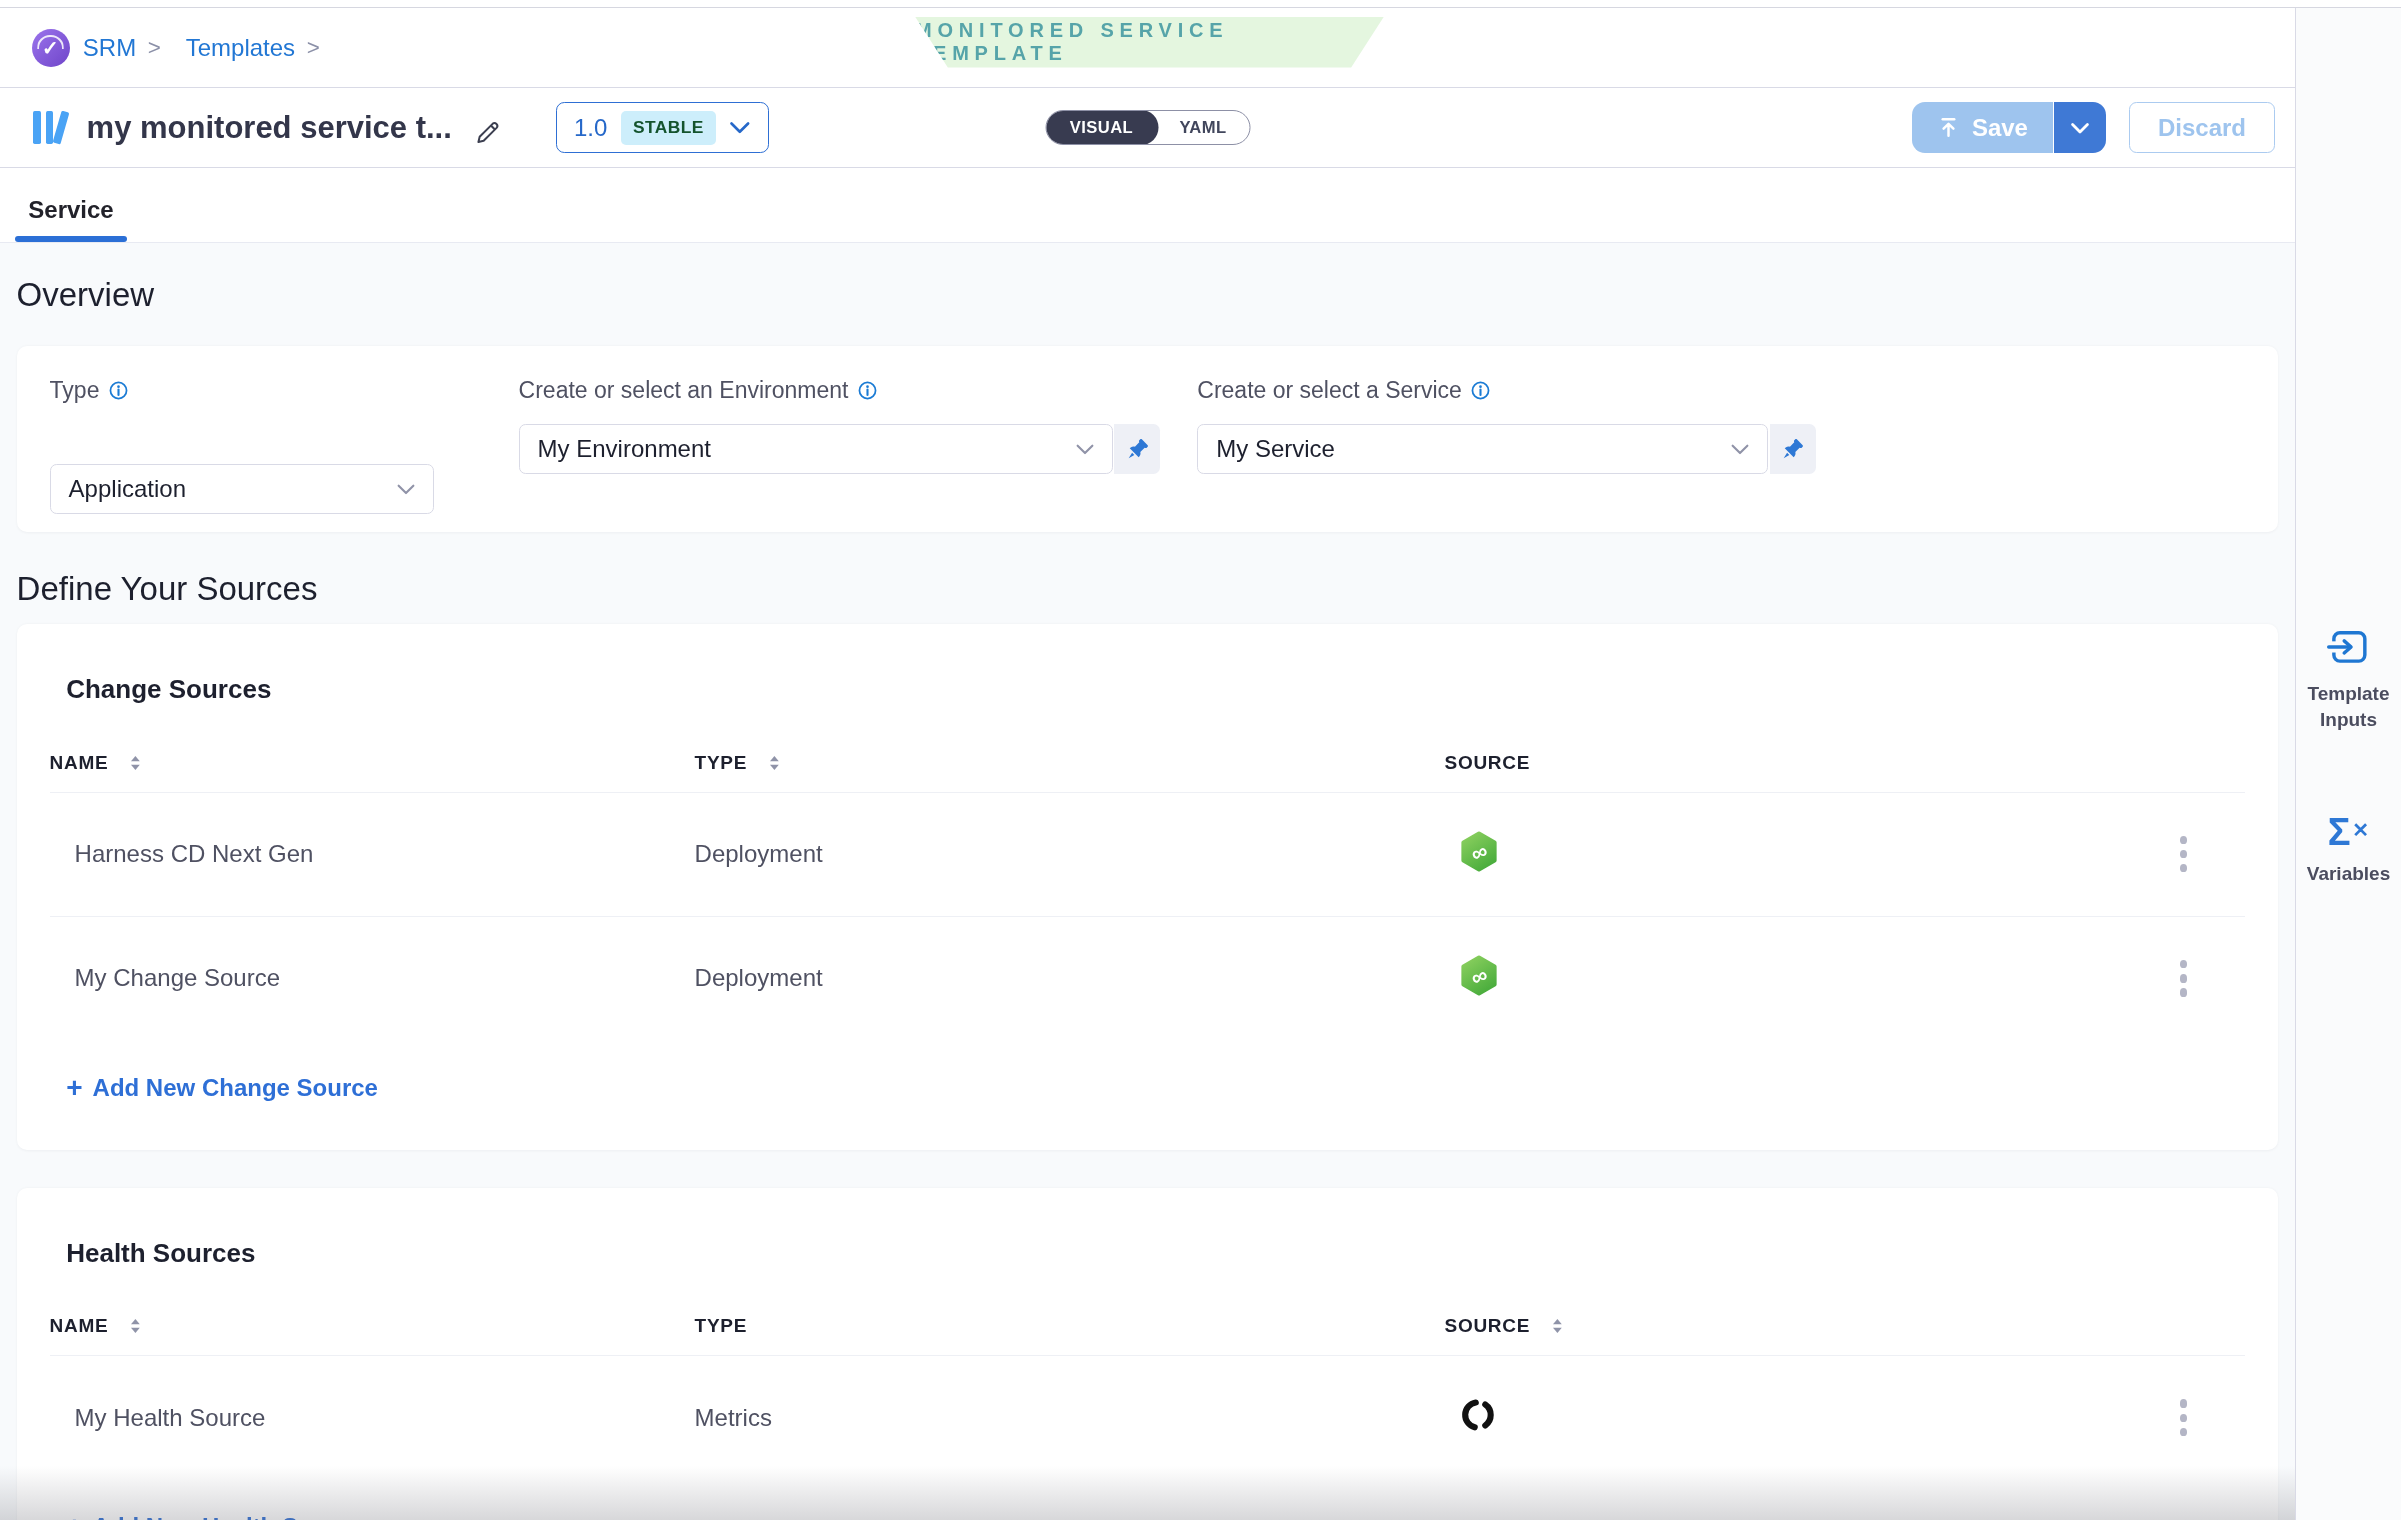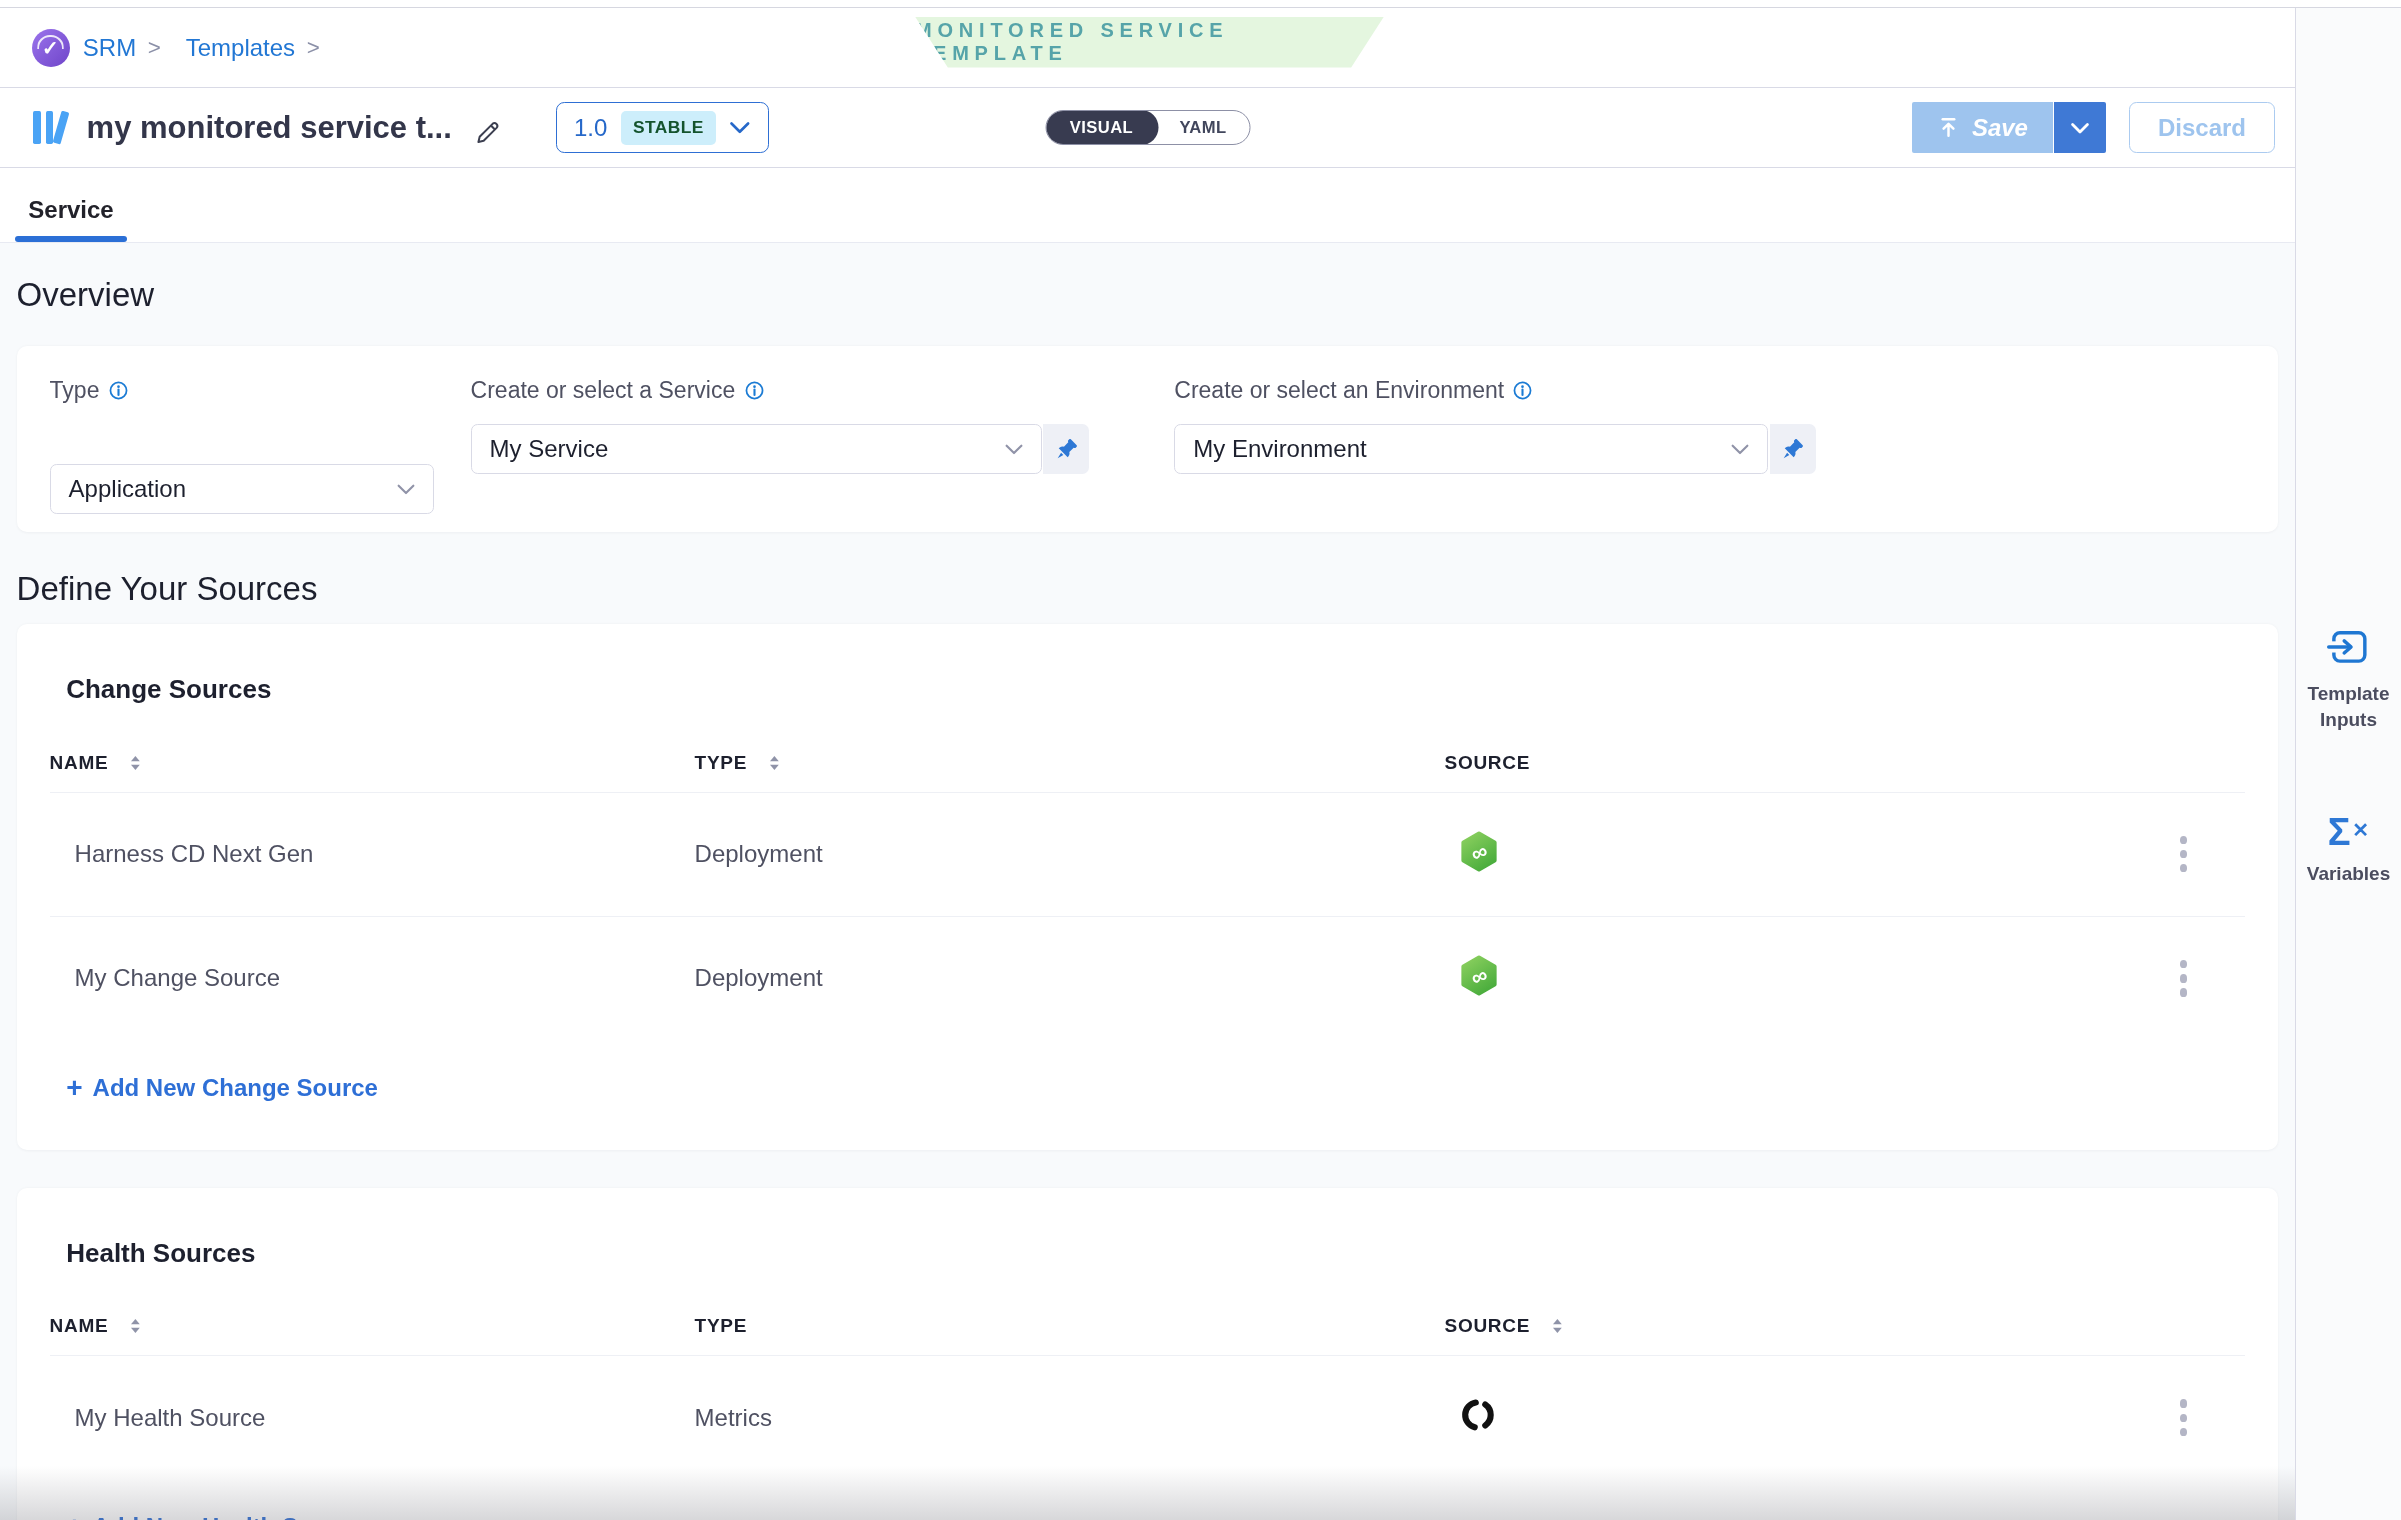--- a/index.html
+++ b/index.html
@@ -37,21 +37,21 @@
     display:flex; align-items:center; padding:0 16.6px; gap:13.3px; cursor:pointer; }
   .version-num { font-size:24px; color:#2668c9; }
   .stable-chip { background:#cdeefb; color:#14532d; font-size:17.4px; font-weight:bold; letter-spacing:0.4px;
     padding:6.6px 12.4px; border-radius:5px; }
   .view-toggle { position:absolute; left:1148px; transform:translateX(-50%); display:flex; align-items:center;
     border:1.7px solid #8d90a6; border-radius:18px; height:35px; background:#fff; overflow:hidden; }
   .seg { font-size:16.6px; font-weight:bold; letter-spacing:0.4px; padding:0 23px; height:35px; display:flex; align-items:center; cursor:pointer; }
   .seg.on { background:#383b50; color:#fff; border-radius:17.4px; margin:-1.7px; height:35px; padding:0 25px; }
   .seg.off { color:#41465c; }
   .head-right { margin-left:auto; display:flex; align-items:center; gap:23px; }
-  .save-split { display:flex; height:51px; border-radius:2px; overflow:hidden; cursor:pointer;font-style:italic; }
+  .save-split { display:flex; height:51px; border-radius:13px; overflow:hidden; cursor:pointer; }
   .save-main { background:#9ec4ee; color:#fff; font-size:24px; font-weight:bold; display:flex; align-items:center; gap:11.6px; padding:0 25px; }
   .save-caret { background:#3f79d5; width:53px; display:flex; align-items:center; justify-content:center; border-left:1.7px solid #fff; }
   .discard-btn { height:51px; border:1.7px solid #abcbf0; border-radius:7.5px; background:#fff; color:#9ec4ee;
     font-size:24px; font-weight:bold; padding:0 28px; display:flex; align-items:center; cursor:pointer; }
 
   
   .tabbar { height:75px; background:#fff; display:flex; align-items:flex-end; padding-left:15px; border-bottom:0.8px solid #e8eaf2; }
   .tab { padding:0 13.3px 18px 13.3px; position:relative; cursor:pointer; }
   .tab-label { font-size:24px; font-weight:bold; color:#22222a; }
   .tab .underline { position:absolute; left:0; right:0; bottom:0; height:6.6px; background:#2b6fd6; border-radius:3.3px; }
@@ -200,56 +200,56 @@
             <div class="sel-row">
               <div class="selbox">
                 <span>Application</span>
                 <svg class="chev" width="18" height="10.8" viewBox="0 0 22 13">
                   <polyline points="2,2 11,11 20,2" fill="none" stroke="#9093a8" stroke-width="2.6" stroke-linecap="round" stroke-linejoin="round"></polyline>
                 </svg>
               </div>
             </div>
           </div>
 
-          <div class="field f-service">
+          <div class="field f-env">
             <div class="field-label">
-              <span>Create or select a Service</span>
+              <span>Create or select an Environment</span>
               <svg width="21" height="21" viewBox="0 0 24 24">
                 <circle cx="12" cy="12" r="9.2" fill="none" stroke="#1b7bd4" stroke-width="2"></circle>
                 <circle cx="12" cy="7.6" r="1.5" fill="#1b7bd4"></circle>
                 <path d="M12 10.8 V17" stroke="#1b7bd4" stroke-width="2.4" stroke-linecap="round"></path>
               </svg>
             </div>
             <div class="sel-row">
               <div class="selbox">
-                <span>My Service</span>
+                <span>My Environment</span>
                 <svg class="chev" width="18" height="10.8" viewBox="0 0 22 13">
                   <polyline points="2,2 11,11 20,2" fill="none" stroke="#9093a8" stroke-width="2.6" stroke-linecap="round" stroke-linejoin="round"></polyline>
                 </svg>
               </div>
               <div class="pinbox">
                 <svg width="25" height="25" viewBox="0 0 30 30">
                   <path d="M20.2 2.8 L27.2 9.8 C27.7 10.3 27.7 11.2 27.2 11.7 L26.1 12.8 C25.7 13.2 25.1 13.4 24.5 13.2 L23.6 12.9 L18.4 18.1 C18.9 19.8 18.6 21.7 17.4 23.1 L16.4 24.3 L5.7 13.6 L6.9 12.6 C8.3 11.4 10.2 11.1 11.9 11.6 L17.1 6.4 L16.8 5.5 C16.6 4.9 16.8 4.3 17.2 3.9 L18.3 2.8 C18.8 2.3 19.7 2.3 20.2 2.8 Z M4.4 25.6 L8.5 18.8 L11.2 21.5 Z" fill="#2e78d5"></path>
                 </svg>
               </div>
             </div>
           </div>
 
-          <div class="field f-env">
+          <div class="field f-service">
             <div class="field-label">
-              <span>Create or select an Environment</span>
+              <span>Create or select a Service</span>
               <svg width="21" height="21" viewBox="0 0 24 24">
                 <circle cx="12" cy="12" r="9.2" fill="none" stroke="#1b7bd4" stroke-width="2"></circle>
                 <circle cx="12" cy="7.6" r="1.5" fill="#1b7bd4"></circle>
                 <path d="M12 10.8 V17" stroke="#1b7bd4" stroke-width="2.4" stroke-linecap="round"></path>
               </svg>
             </div>
             <div class="sel-row">
               <div class="selbox">
-                <span>My Environment</span>
+                <span>My Service</span>
                 <svg class="chev" width="18" height="10.8" viewBox="0 0 22 13">
                   <polyline points="2,2 11,11 20,2" fill="none" stroke="#9093a8" stroke-width="2.6" stroke-linecap="round" stroke-linejoin="round"></polyline>
                 </svg>
               </div>
               <div class="pinbox">
                 <svg width="25" height="25" viewBox="0 0 30 30">
                   <path d="M20.2 2.8 L27.2 9.8 C27.7 10.3 27.7 11.2 27.2 11.7 L26.1 12.8 C25.7 13.2 25.1 13.4 24.5 13.2 L23.6 12.9 L18.4 18.1 C18.9 19.8 18.6 21.7 17.4 23.1 L16.4 24.3 L5.7 13.6 L6.9 12.6 C8.3 11.4 10.2 11.1 11.9 11.6 L17.1 6.4 L16.8 5.5 C16.6 4.9 16.8 4.3 17.2 3.9 L18.3 2.8 C18.8 2.3 19.7 2.3 20.2 2.8 Z M4.4 25.6 L8.5 18.8 L11.2 21.5 Z" fill="#2e78d5"></path>
                 </svg>
               </div>
             </div>

